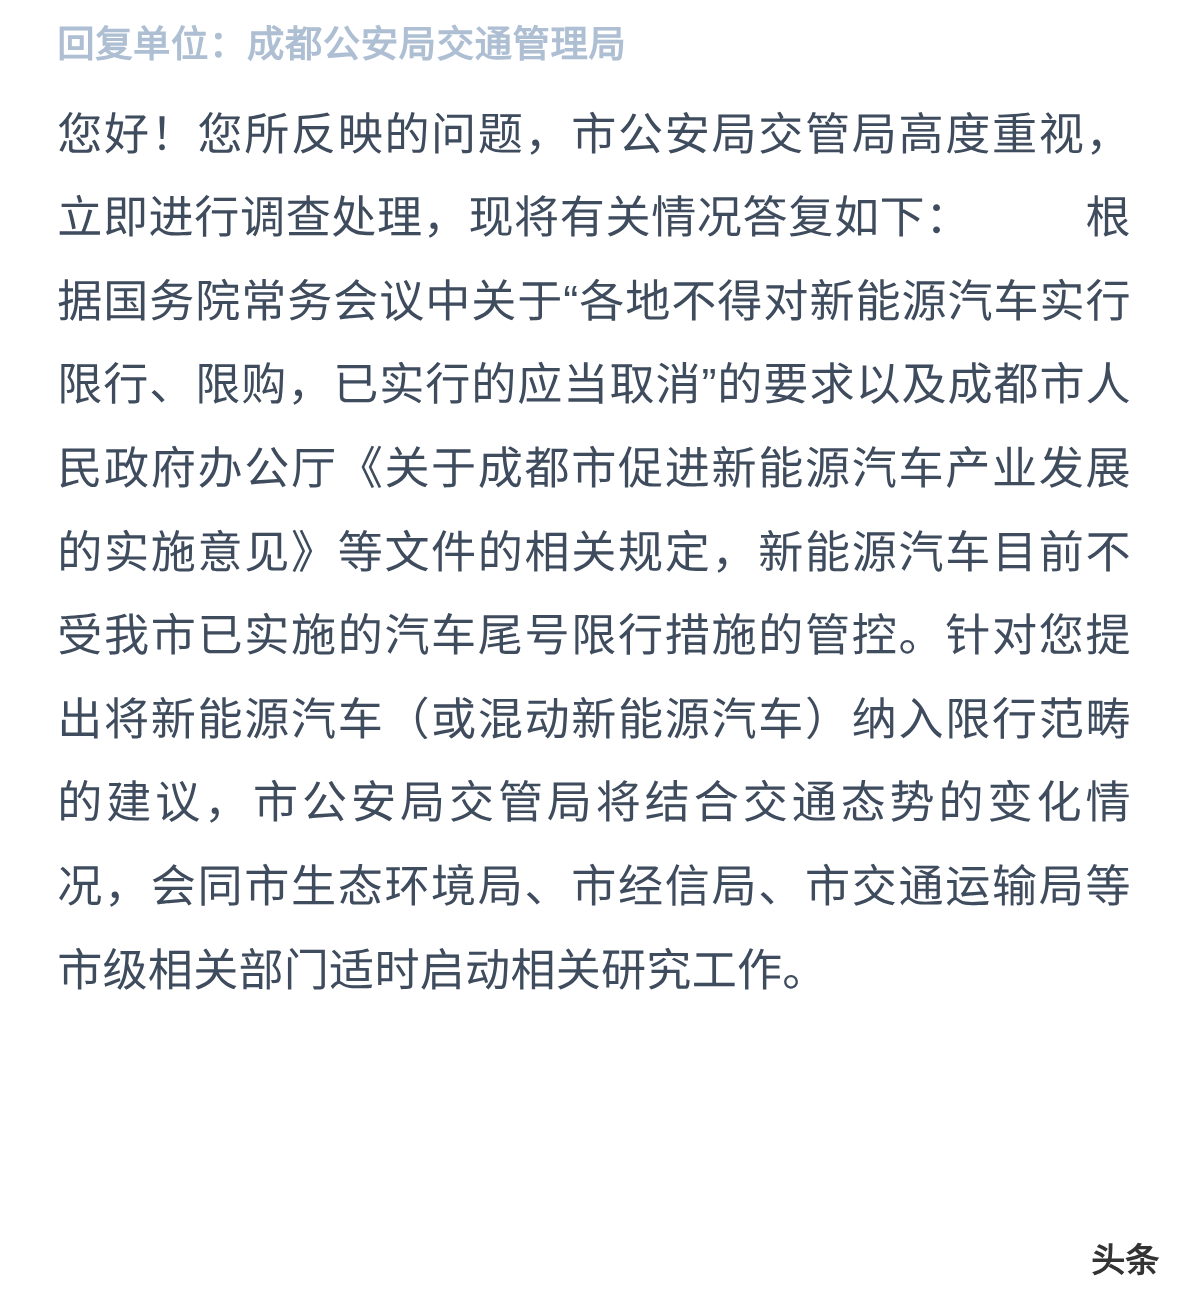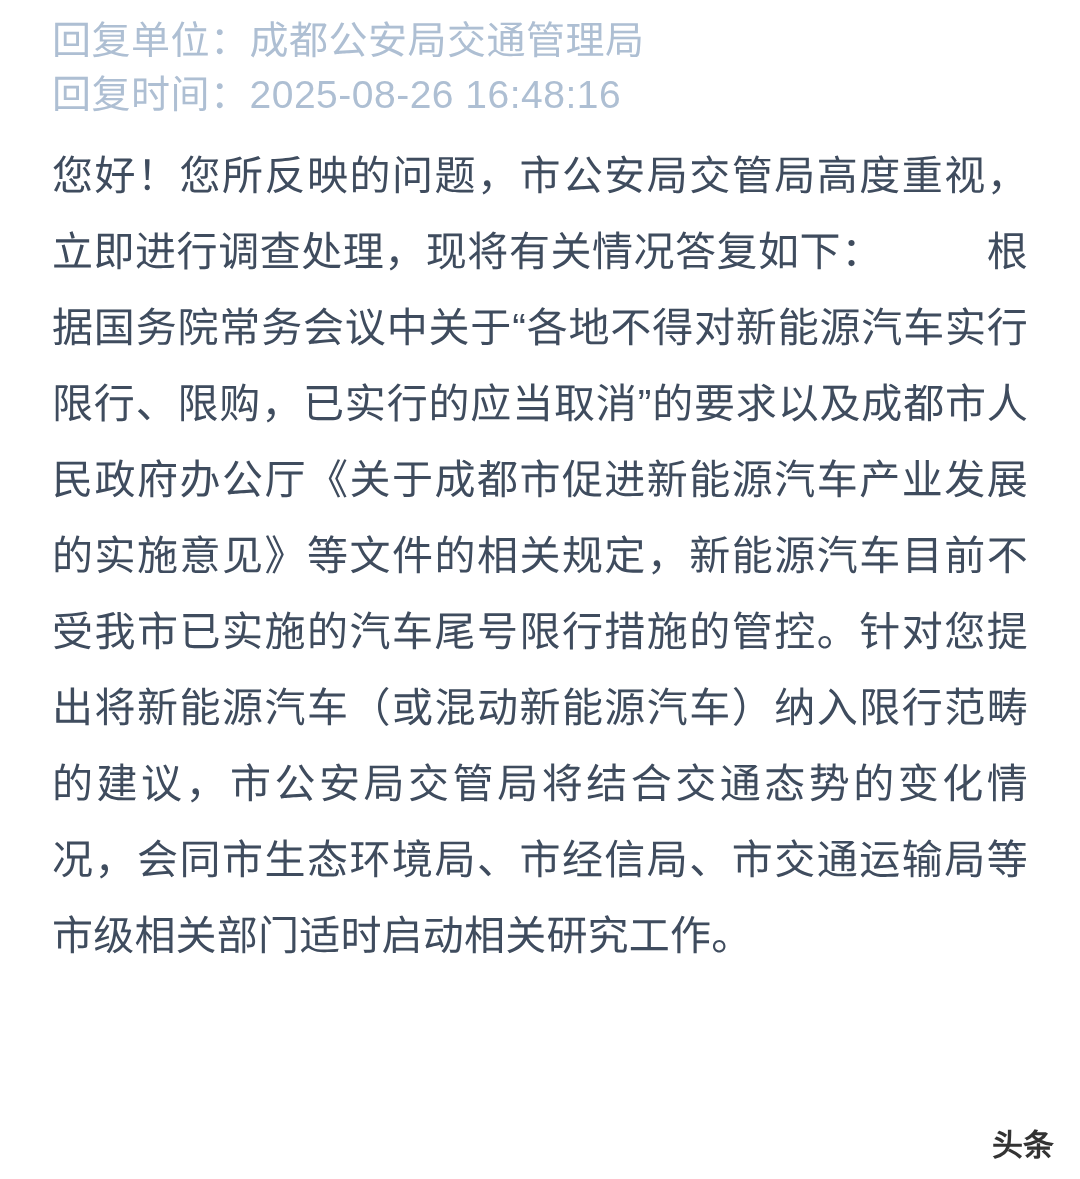--- a/index.html
+++ b/index.html
@@ -20,25 +20,26 @@
     height: 1179px;
     box-sizing: border-box;
     padding: 14px 52px 0 52px;
     background: #ffffff;
   }
   .meta {
     margin: 0;
     padding: 0;
   }
   .meta-line {
-    font-size: 39px;
+    font-size: 34px;
     line-height: 54px;
     color: #aebfd3;
     letter-spacing: 0.5px;
     white-space: nowrap;
+    font-weight: bold;
   }
   .meta-line .meta-label {
     color: #aebfd3;
   }
   .meta-line .meta-value {
     color: #aebfd3;
   }
   .body-text {
     margin-top: 16px;
     font-size: 41px;
@@ -70,23 +71,20 @@
 </style>
 </head>
 <body>
 
 <div class="page">
 
   <div class="meta">
     <div class="meta-line">
       <span class="meta-label">回复单位：</span><span class="meta-value">成都公安局交通管理局</span>
     </div>
-    <div class="meta-line">
-      <span class="meta-label">回复时间：</span><span class="meta-value">2025-08-26 16:48:16</span>
-    </div>
   </div>
 
   <div class="body-text">您好！您所反映的问题，市公安局交管局高度重视，立即进行调查处理，现将有关情况答复如下：　　　根据国务院常务会议中关于“各地不得对新能源汽车实行限行、限购，已实行的应当取消”的要求以及成都市人民政府办公厅《关于成都市促进新能源汽车产业发展的实施意见》等文件的相关规定，新能源汽车目前不受我市已实施的汽车尾号限行措施的管控。针对您提出将新能源汽车（或混动新能源汽车）纳入限行范畴的建议，市公安局交管局将结合交通态势的变化情况，会同市生态环境局、市经信局、市交通运输局等市级相关部门适时启动相关研究工作。</div>
 
   <div class="watermark">
     <span class="wm-brand">头条</span>
   </div>
 
 </div>
 

